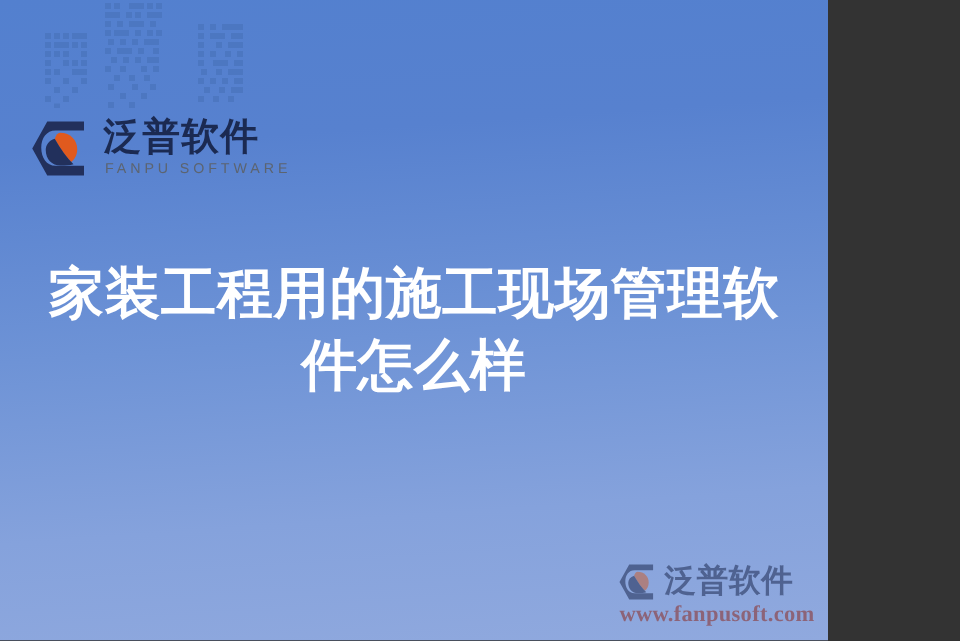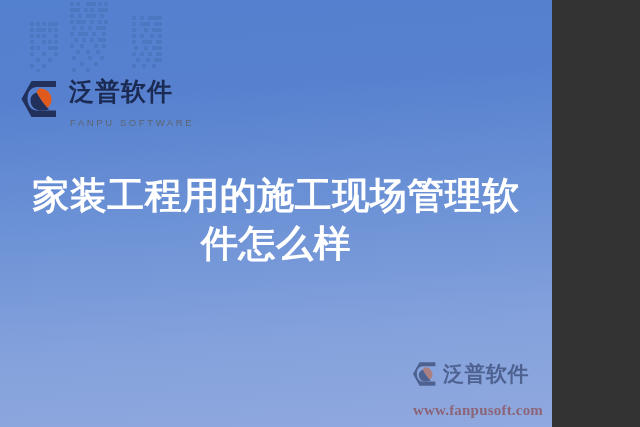--- a/index.html
+++ b/index.html
@@ -56,21 +56,21 @@
     color: #1b2a52;
     letter-spacing: 1px;
     white-space: nowrap;
   }
   .logo-en {
     font-size: 9.5px;
     line-height: 12px;
     color: #5c6470;
     letter-spacing: 2.6px;
     white-space: nowrap;
-    margin-top: 12px;
+    margin-top: 2px;
     margin-left: 1px;
   }
 
   
   .headline {
     position: absolute;
     left: 0;
     right: 0;
     top: 172px;
     text-align: center;
@@ -105,21 +105,21 @@
   .wm-cn {
     margin-left: 5px;
     font-size: 21px;
     line-height: 24px;
     font-weight: 700;
     color: #2b3a63;
     letter-spacing: 0.5px;
     white-space: nowrap;
   }
   .wm-url {
-    margin-top: 15px;
+    margin-top: 1px;
     font-family: "Liberation Serif", serif;
     font-size: 15px;
     line-height: 17px;
     font-weight: 700;
     color: #8c3b3b;
     letter-spacing: 0.2px;
     white-space: nowrap;
     text-align: center;
   }
 </style>

